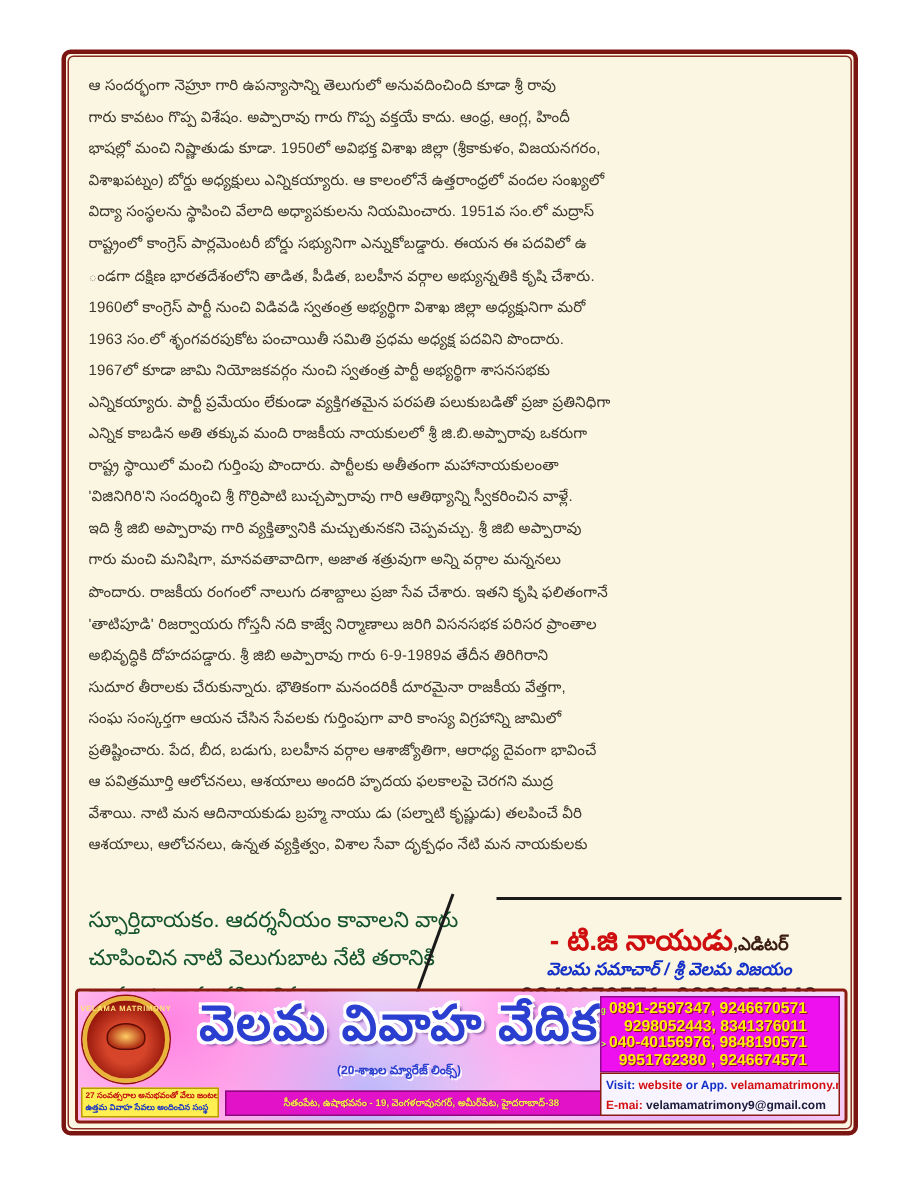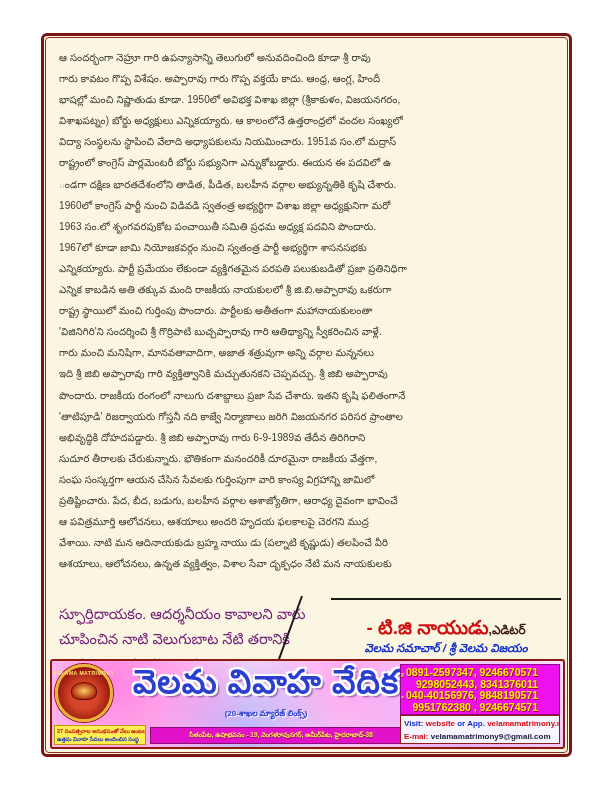--- a/index.html
+++ b/index.html
@@ -15,21 +15,21 @@
   }
 
   .article { position:absolute; left:0; top:0; right:0; padding:9px 13px 0 13px; color:#3b392e; }
   .text-line {
     font-size:10px; line-height:21.1px; white-space:nowrap; overflow:hidden;
     text-align:justify; text-align-last:justify; letter-spacing:.1px;
   }
   .text-line::after { content:""; display:inline-block; width:100%; }
 
   .closing-row { position:absolute; left:13px; top:560px; right:6px; height:66px; display:flex; }
-  .closing-lines { width:282px; color:#701a75; padding-top:4px; }
+  .closing-lines { width:282px; color:#14532d; padding-top:4px; }
   .closing-line { font-size:14.5px; line-height:25px; white-space:nowrap; }
 
   .sig-box {
     position:relative; margin-left:auto; width:238px; height:64px;
     border-top:2px solid #1a1a1a; text-align:center; padding-top:17px;
   }
   .sig-box::before {
     content:""; position:absolute; left:-30px; top:-4px; height:92px;
     border-left:2px solid #1a1a1a; transform:rotate(20deg); transform-origin:top;
   }
@@ -109,24 +109,24 @@
           <div class="text-line">విద్యా సంస్థలను స్థాపించి వేలాది అధ్యాపకులను నియమించారు. 1951వ సం.లో మద్రాస్</div>
           <div class="text-line">రాష్ట్రంలో కాంగ్రెస్ పార్లమెంటరీ బోర్డు సభ్యునిగా ఎన్నుకోబడ్డారు. ఈయన ఈ పదవిలో ఉ</div>
           <div class="text-line">ండగా దక్షిణ భారతదేశంలోని తాడిత, పీడిత, బలహీన వర్గాల అభ్యున్నతికి కృషి చేశారు.</div>
           <div class="text-line">1960లో కాంగ్రెస్ పార్టీ నుంచి విడివడి స్వతంత్ర అభ్యర్థిగా విశాఖ జిల్లా అధ్యక్షునిగా మరో</div>
           <div class="text-line">1963 సం.లో శృంగవరపుకోట పంచాయితీ సమితి ప్రధమ అధ్యక్ష పదవిని పొందారు.</div>
           <div class="text-line">1967లో కూడా జామి నియోజకవర్గం నుంచి స్వతంత్ర పార్టీ అభ్యర్థిగా శాసనసభకు</div>
           <div class="text-line">ఎన్నికయ్యారు. పార్టీ ప్రమేయం లేకుండా వ్యక్తిగతమైన పరపతి పలుకుబడితో ప్రజా ప్రతినిధిగా</div>
           <div class="text-line">ఎన్నిక కాబడిన అతి తక్కువ మంది రాజకీయ నాయకులలో శ్రీ జి.బి.అప్పారావు ఒకరుగా</div>
           <div class="text-line">రాష్ట్ర స్థాయిలో మంచి గుర్తింపు పొందారు. పార్టీలకు అతీతంగా మహానాయకులంతా</div>
           <div class="text-line">'విజినిగిరి'ని సందర్శించి శ్రీ గొర్రిపాటి బుచ్చప్పారావు గారి ఆతిథ్యాన్ని స్వీకరించిన వాళ్లే.</div>
+          <div class="text-line">ఇది శ్రీ జిబి అప్పారావు గారి వ్యక్తిత్వానికి మచ్చుతునకని చెప్పవచ్చు. శ్రీ జిబి అప్పారావు</div>
           <div class="text-line">గారు మంచి మనిషిగా, మానవతావాదిగా, అజాత శత్రువుగా అన్ని వర్గాల మన్ననలు</div>
-          <div class="text-line">ఇది శ్రీ జిబి అప్పారావు గారి వ్యక్తిత్వానికి మచ్చుతునకని చెప్పవచ్చు. శ్రీ జిబి అప్పారావు</div>
           <div class="text-line">పొందారు. రాజకీయ రంగంలో నాలుగు దశాబ్దాలు ప్రజా సేవ చేశారు. ఇతని కృషి ఫలితంగానే</div>
-          <div class="text-line">'తాటిపూడి' రిజర్వాయరు గోస్తనీ నది కాజ్వే నిర్మాణాలు జరిగి విజయనగర పరిసర ప్రాంతాల</div>
+          <div class="text-line">'తాటిపూడి' రిజర్వాయరు గోస్తనీ నది కాజ్వే నిర్మాణాలు జరిగి విసనసభక పరిసర ప్రాంతాల</div>
           <div class="text-line">అభివృద్ధికి దోహదపడ్డారు. శ్రీ జిబి అప్పారావు గారు 6-9-1989వ తేదీన తిరిగిరాని</div>
           <div class="text-line">సుదూర తీరాలకు చేరుకున్నారు. భౌతికంగా మనందరికీ దూరమైనా రాజకీయ వేత్తగా,</div>
           <div class="text-line">సంఘ సంస్కర్తగా ఆయన చేసిన సేవలకు గుర్తింపుగా వారి కాంస్య విగ్రహాన్ని జామిలో</div>
           <div class="text-line">ప్రతిష్టించారు. పేద, బీద, బడుగు, బలహీన వర్గాల ఆశాజ్యోతిగా, ఆరాధ్య దైవంగా భావించే</div>
           <div class="text-line">ఆ పవిత్రమూర్తి ఆలోచనలు, ఆశయాలు అందరి హృదయ ఫలకాలపై చెరగని ముద్ర</div>
           <div class="text-line">వేశాయి.  నాటి మన ఆదినాయకుడు బ్రహ్మ నాయు డు (పల్నాటి కృష్ణుడు) తలపించే వీరి</div>
           <div class="text-line">ఆశయాలు, ఆలోచనలు, ఉన్నత వ్యక్తిత్వం, విశాల సేవా దృక్పధం నేటి మన నాయకులకు</div>
         </div>
 
       <div class="closing-row">

